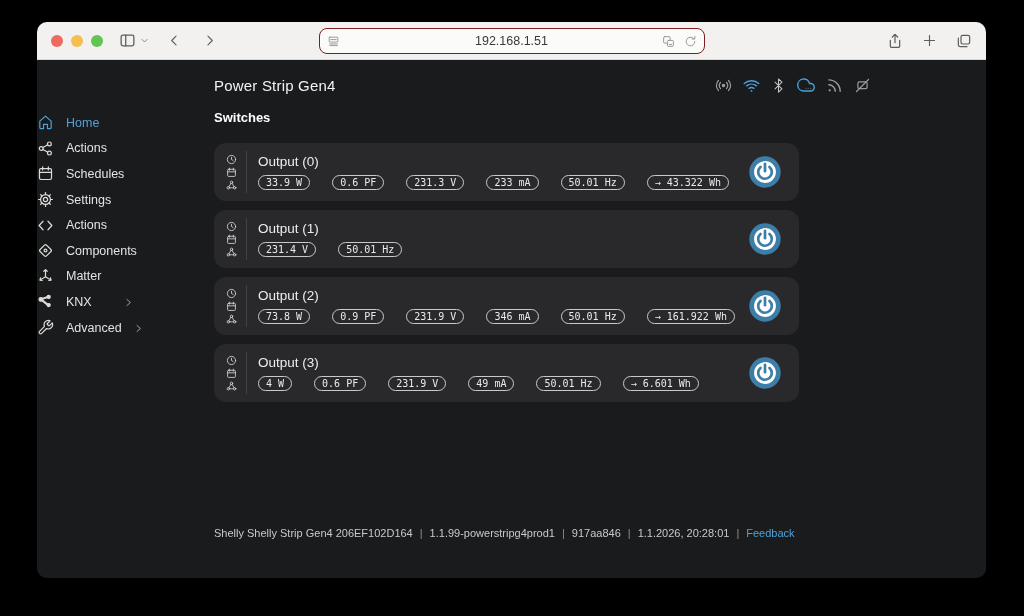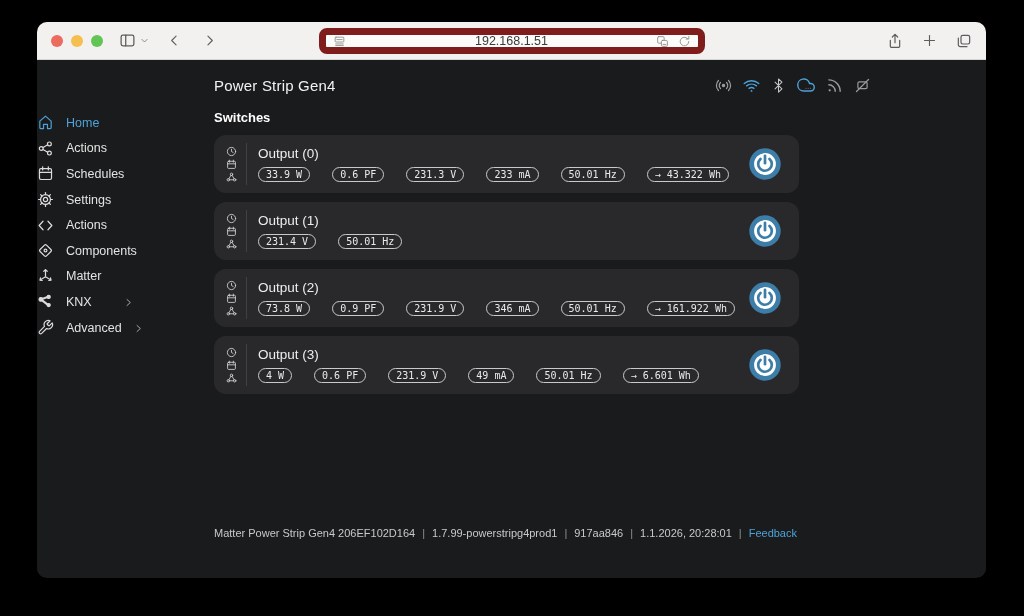--- a/index.html
+++ b/index.html
@@ -12,21 +12,21 @@
   
   .toolbar { position:relative; height:38px; background:#f2f1f0; display:flex;
              align-items:center; padding:0 14px; border-bottom:1px solid #d8d6d5; }
   .traffic { display:flex; gap:8px; }
   .traffic span { width:12px; height:12px; border-radius:50%; display:block; }
   .nav-controls { display:flex; align-items:center; gap:4px; margin-left:16px; color:#5d5d5d; }
   .tb-icon { display:inline-flex; align-items:center; justify-content:center; }
   .tb-icon svg { stroke:#5d5d5d; fill:none; stroke-width:1.8; stroke-linecap:round; stroke-linejoin:round; }
   .nav-arrows { display:flex; gap:20px; margin-left:18px; }
   .url-capsule { position:absolute; left:calc(50% - 193px); top:6px; width:386px; height:26px;
-                 background:#fbfbfa; border:7px solid #7f1d1d; border-radius:8px;
+                 background:#fbfbfa; border:1px solid #7f1d1d; border-radius:8px;
                  display:flex; align-items:center; padding:0 7px; }
   .url-text { position:absolute; left:0; right:0; text-align:center; font-size:12.5px; color:#3a3a3a; }
   .url-right { margin-left:auto; display:flex; gap:9px; }
   .url-capsule svg { stroke:#8e8c8a; fill:none; stroke-width:1.6; stroke-linecap:round; stroke-linejoin:round; }
   .right-controls { margin-left:auto; display:flex; gap:19px; }
 
   
   .content { position:relative; height:517px; background:#1a1b1c; color:#e8e8e8; }
   .app-header { display:flex; align-items:center; padding:16px 115px 0 177px; }
   .app-title { font-size:15px; font-weight:500; color:#f2f2f2; letter-spacing:.2px; }
@@ -37,21 +37,21 @@
   .sidebar { width:177px; flex-shrink:0; }
   .nav-item { display:flex; align-items:center; gap:12px; height:25.6px; width:96px; cursor:pointer; }
   .nav-item svg { flex-shrink:0; stroke:#dcdcdc; fill:none; stroke-width:1.7; stroke-linecap:round; stroke-linejoin:round; }
   .nav-item .label { font-size:12.5px; color:#e3e3e3; font-weight:500; white-space:nowrap; }
   .nav-item.active svg { stroke:#4fa1d9; }
   .nav-item.active .label { color:#4fa1d9; }
   .nav-item .chev { margin-left:auto; }
   .nav-item .chev svg { stroke:#cfcfcf; stroke-width:2; }
 
   .main { width:585px; }
-  .section-title { font-size:13px; font-weight:700; color:#ffffff; margin:0 0 10px; }
+  .section-title { font-size:13px; font-weight:700; color:#ffffff; margin:0 0 18px; }
   .card { height:58px; background:#29292c; border-radius:12px; display:flex;
           align-items:center; padding:0 10px; margin-bottom:9px; }
   .mini-col { width:15px; display:flex; flex-direction:column; align-items:center; gap:2px; }
   .mini-col svg { stroke:#d9d9d9; fill:none; stroke-width:1.8; stroke-linecap:round; stroke-linejoin:round; }
   .vdiv { width:1px; height:42px; background:#404146; margin:0 11px 0 7px; }
   .card-info { display:flex; flex-direction:column; gap:6px; }
   .card-title { font-size:13.5px; font-weight:500; color:#ededed; }
   .badges { display:flex; gap:22px; }
   .badge { border:1px solid #c9c9c9; border-radius:9px; padding:0 7px; height:15px;
            font-family:"DejaVu Sans Mono", monospace; font-size:10px; line-height:13px;
@@ -445,23 +445,23 @@
                 <path d="M15.2 8.4a4.8 4.8 0 1 1-6.4 0" fill="none" stroke="#3d7ea9" stroke-width="1.9" stroke-linecap="round"></path>
                 <line x1="12" y1="6.2" x2="12" y2="11.4" stroke="#3d7ea9" stroke-width="1.9" stroke-linecap="round"></line>
               </svg>
           </div>
         </div>
 
       </div>
     </div>
 
     <div class="footer">
-      <span>Matter Power Strip Gen4 206EF102D164</span>
+      <span>Shelly Shelly Strip Gen4 206EF102D164</span>
       <span class="sep">|</span>
-      <span>1.7.99-powerstripg4prod1</span>
+      <span>1.1.99-powerstripg4prod1</span>
       <span class="sep">|</span>
       <span>917aa846</span>
       <span class="sep">|</span>
       <span>1.1.2026, 20:28:01</span>
       <span class="sep">|</span>
       <span class="link">Feedback</span>
     </div>
 
   </div>
 </div>

